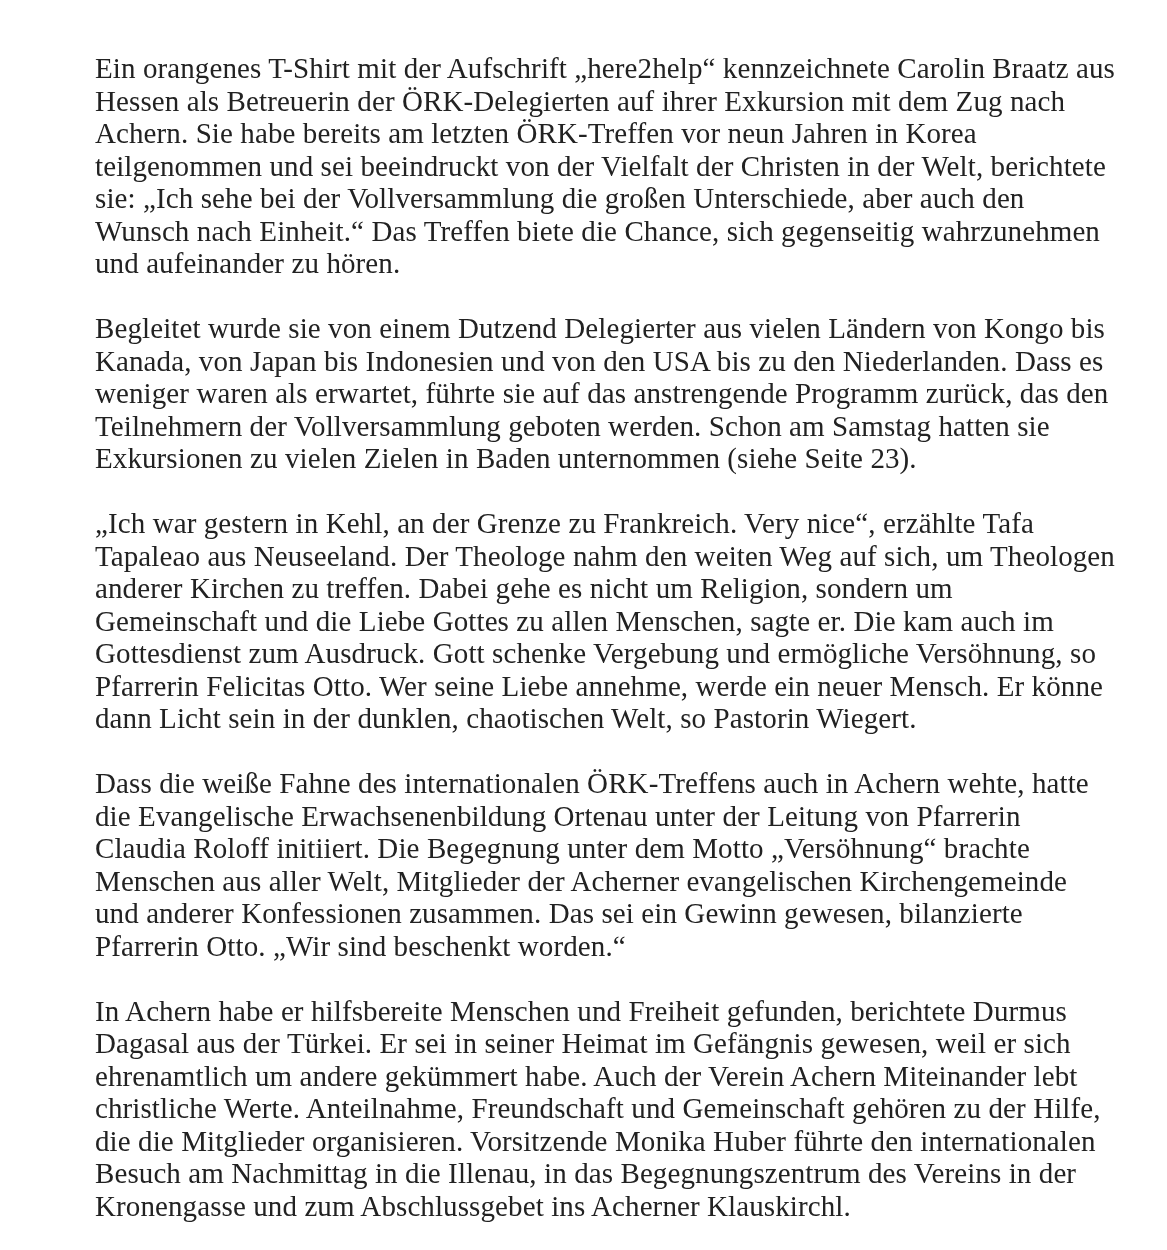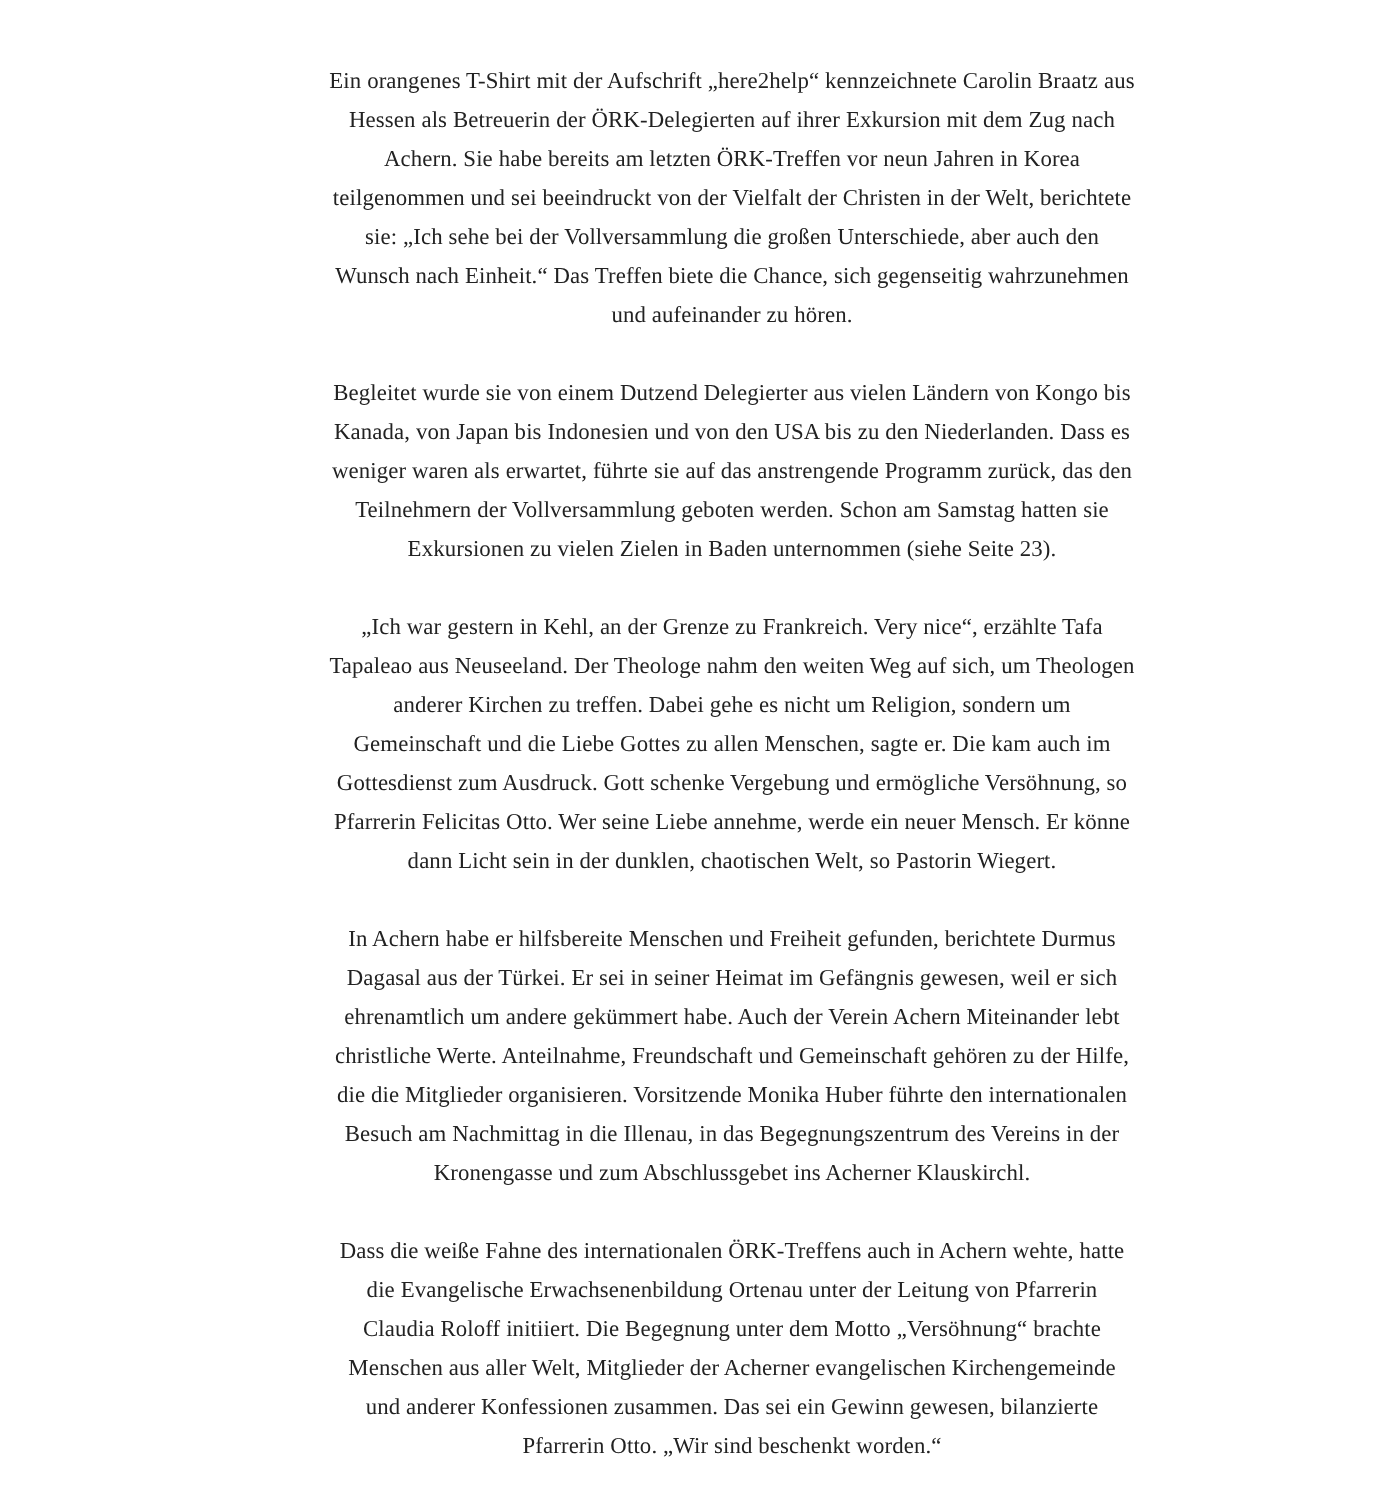--- a/index.html
+++ b/index.html
@@ -12,28 +12,27 @@
   }
   .article {
     position: absolute;
     left: 95px;
     top: 52px;
     width: 1030px;
   }
   .article p {
     margin: 0 0 32.5px 0;
     font-family: "Liberation Serif", "DejaVu Serif", serif;
-    font-size: 19px;
+    font-size: 29px;
     line-height: 32.5px;
     font-weight: 400;
     color: #222222;
     letter-spacing: 0.1px;
     white-space: pre-line; 
     text-rendering: optimizeLegibility;
-    text-align: center;
   }
 </style>
 </head>
 <body>
 
 <main class="article">
   <p>Ein orangenes T-Shirt mit der Aufschrift „here2help“ kennzeichnete Carolin Braatz aus
 Hessen als Betreuerin der ÖRK-Delegierten auf ihrer Exkursion mit dem Zug nach
 Achern. Sie habe bereits am letzten ÖRK-Treffen vor neun Jahren in Korea
 teilgenommen und sei beeindruckt von der Vielfalt der Christen in der Welt, berichtete
@@ -45,26 +44,26 @@
 weniger waren als erwartet, führte sie auf das anstrengende Programm zurück, das den
 Teilnehmern der Vollversammlung geboten werden. Schon am Samstag hatten sie
 Exkursionen zu vielen Zielen in Baden unternommen (siehe Seite 23).</p>
   <p>„Ich war gestern in Kehl, an der Grenze zu Frankreich. Very nice“, erzählte Tafa
 Tapaleao aus Neuseeland. Der Theologe nahm den weiten Weg auf sich, um Theologen
 anderer Kirchen zu treffen. Dabei gehe es nicht um Religion, sondern um
 Gemeinschaft und die Liebe Gottes zu allen Menschen, sagte er. Die kam auch im
 Gottesdienst zum Ausdruck. Gott schenke Vergebung und ermögliche Versöhnung, so
 Pfarrerin Felicitas Otto. Wer seine Liebe annehme, werde ein neuer Mensch. Er könne
 dann Licht sein in der dunklen, chaotischen Welt, so Pastorin Wiegert.</p>
+  <p>Dass die weiße Fahne des internationalen ÖRK-Treffens auch in Achern wehte, hatte
+die Evangelische Erwachsenenbildung Ortenau unter der Leitung von Pfarrerin
+Claudia Roloff initiiert. Die Begegnung unter dem Motto „Versöhnung“ brachte
+Menschen aus aller Welt, Mitglieder der Acherner evangelischen Kirchengemeinde
+und anderer Konfessionen zusammen. Das sei ein Gewinn gewesen, bilanzierte
+Pfarrerin Otto. „Wir sind beschenkt worden.“</p>
   <p>In Achern habe er hilfsbereite Menschen und Freiheit gefunden, berichtete Durmus
 Dagasal aus der Türkei. Er sei in seiner Heimat im Gefängnis gewesen, weil er sich
 ehrenamtlich um andere gekümmert habe. Auch der Verein Achern Miteinander lebt
 christliche Werte. Anteilnahme, Freundschaft und Gemeinschaft gehören zu der Hilfe,
 die die Mitglieder organisieren. Vorsitzende Monika Huber führte den internationalen
 Besuch am Nachmittag in die Illenau, in das Begegnungszentrum des Vereins in der
 Kronengasse und zum Abschlussgebet ins Acherner Klauskirchl.</p>
-  <p>Dass die weiße Fahne des internationalen ÖRK-Treffens auch in Achern wehte, hatte
-die Evangelische Erwachsenenbildung Ortenau unter der Leitung von Pfarrerin
-Claudia Roloff initiiert. Die Begegnung unter dem Motto „Versöhnung“ brachte
-Menschen aus aller Welt, Mitglieder der Acherner evangelischen Kirchengemeinde
-und anderer Konfessionen zusammen. Das sei ein Gewinn gewesen, bilanzierte
-Pfarrerin Otto. „Wir sind beschenkt worden.“</p>
 </main>
 
 </body></html>

